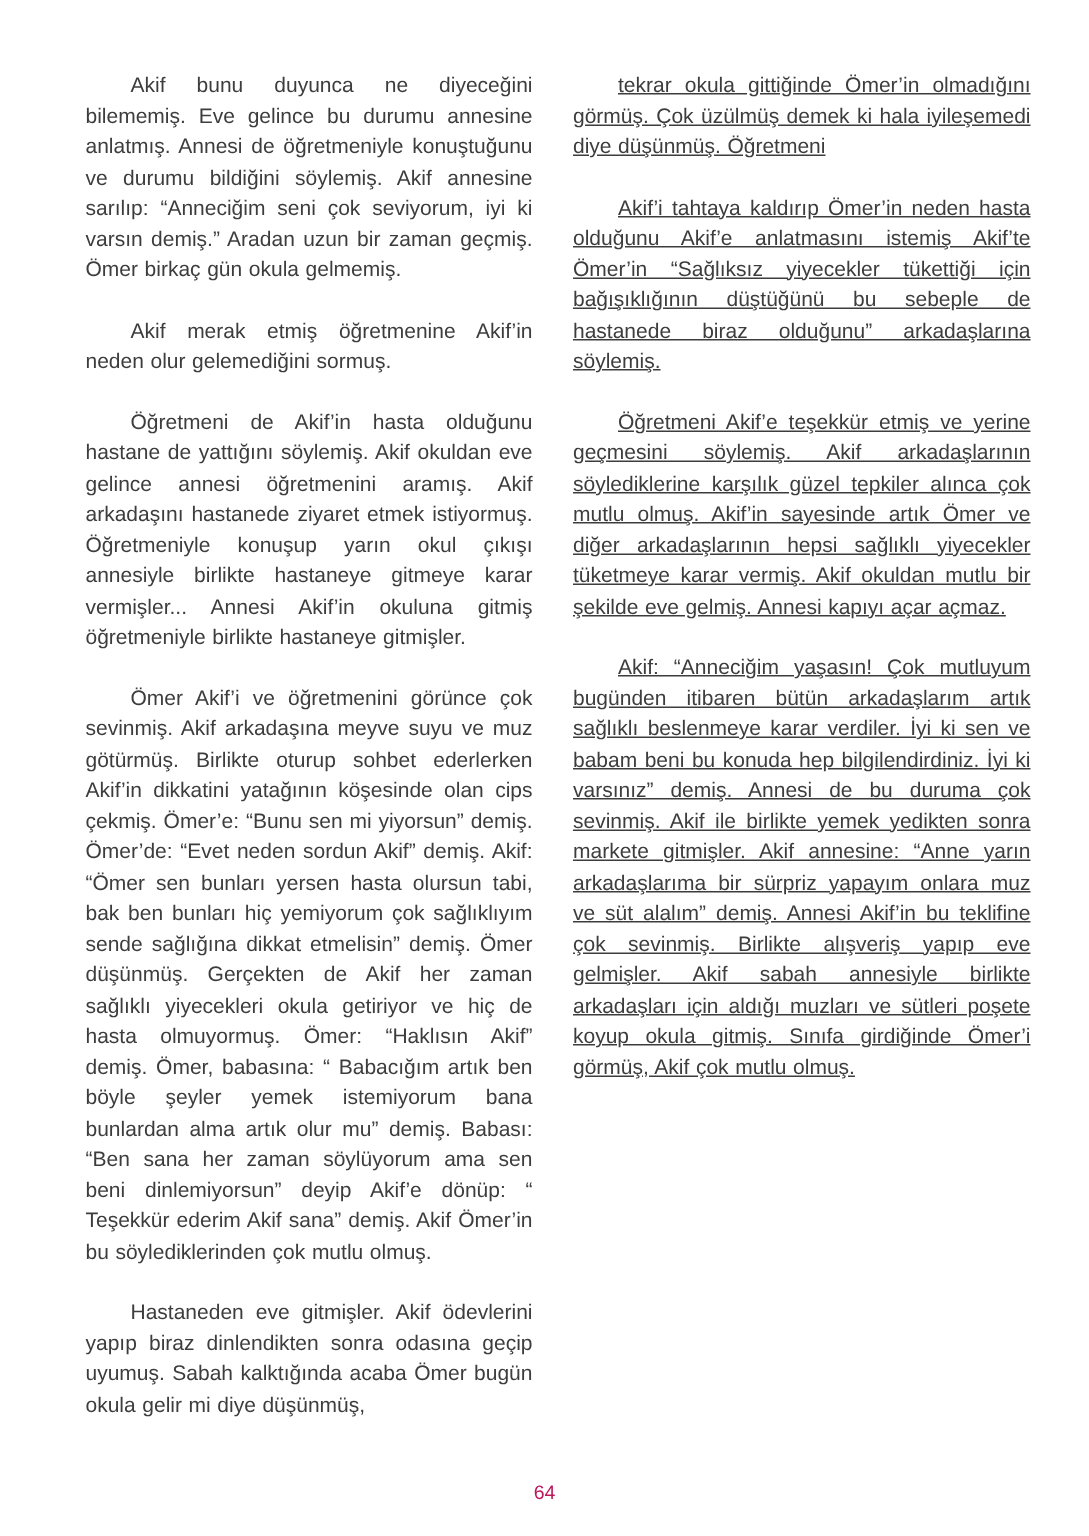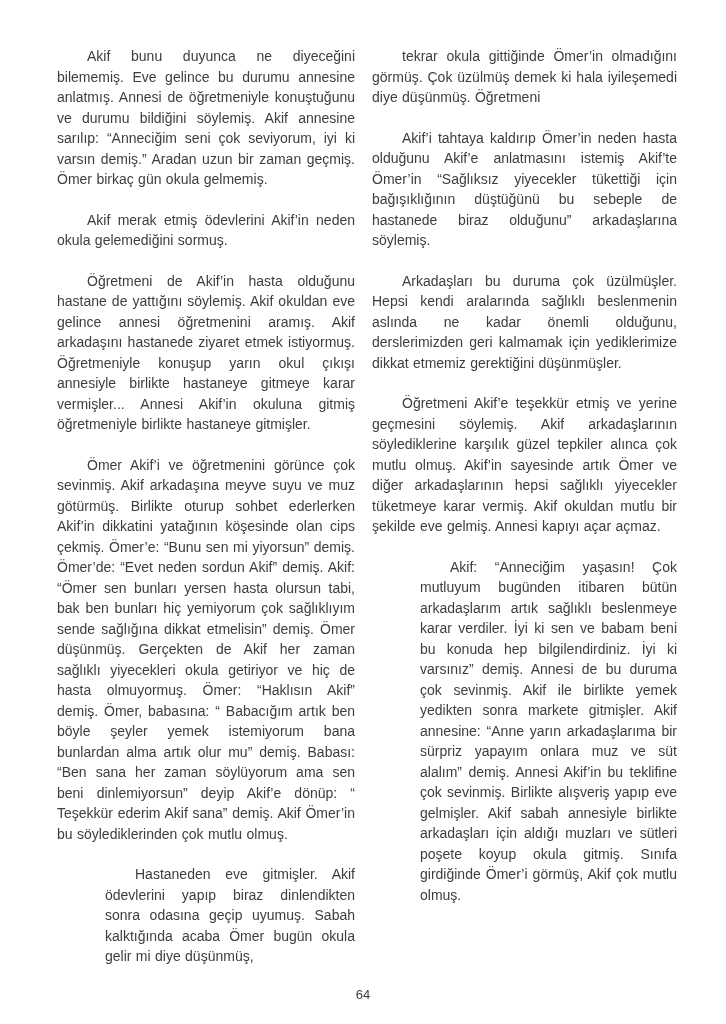--- a/index.html
+++ b/index.html
@@ -14,62 +14,61 @@
     background: #ffffff;
     overflow: hidden;
     font-family: "Liberation Sans", sans-serif;
     color: #3d3d3d;
   }
   .columns {
     position: absolute;
     left: 57px;
     top: 46px;
     display: flex;
-    gap: 17px;
+    gap: 27px;
   }
   .col {
     display: block;
   }
   .col-left  { width: 298px; }
-  .col-right { width: 305px; }
+  .col-right { width: 305px; text-decoration: underline; }
   .para {
     margin: 0 0 20px 0;
     font-size: 14px;
     line-height: 20.5px;
     text-align: justify;
     text-indent: 30px;
     hyphens: auto;
     -webkit-hyphens: auto;
     word-spacing: 0.5px;
   }
-  .para:last-child { margin-bottom: 0; margin-left: 48px; }
+  .para:last-child { margin-bottom: 0; }
   .footer {
     position: absolute;
     bottom: 22px;
     left: 0;
     width: 100%;
     text-align: center;
     font-size: 13px;
-    color: #404040;
+    color: #be185d;
   }
 </style>
 </head>
 <body>
 
 <div class="page">
   <div class="columns">
     <div class="col col-left">
       <p class="para">Akif bunu duyunca ne diyeceğini bilememiş. Eve gelince bu durumu annesine anlatmış. Annesi de öğretmeniyle konuştuğunu ve durumu bildiğini söylemiş. Akif annesine sarılıp: “Anneciğim seni çok seviyorum, iyi ki varsın demiş.” Aradan uzun bir zaman geçmiş. Ömer birkaç gün okula gelmemiş.</p>
-      <p class="para">Akif merak etmiş ödevlerini Akif’in neden okula gelemediğini sormuş.</p>
+      <p class="para">Akif merak etmiş öğretmenine Akif’in neden olur gelemediğini sormuş.</p>
       <p class="para">Öğretmeni de Akif’in hasta olduğunu hastane de yattığını söylemiş. Akif okuldan eve gelince annesi öğretmenini aramış. Akif arkadaşını hastanede ziyaret etmek istiyormuş. Öğretmeniyle konuşup yarın okul çıkışı annesiyle birlikte hastaneye gitmeye karar vermişler... Annesi Akif’in okuluna gitmiş öğretmeniyle birlikte hastaneye gitmişler.</p>
       <p class="para">Ömer Akif’i ve öğretmenini görünce çok sevinmiş. Akif arkadaşına meyve suyu ve muz götürmüş. Birlikte oturup sohbet ederlerken Akif’in dikkatini yatağının köşesinde olan cips çekmiş. Ömer’e: “Bunu sen mi yiyorsun” demiş. Ömer’de: “Evet neden sordun Akif” demiş. Akif: “Ömer sen bunları yersen hasta olursun tabi, bak ben bunları hiç yemiyorum çok sağlıklıyım sende sağlığına dikkat etmelisin” demiş. Ömer düşünmüş. Gerçekten de Akif her zaman sağlıklı yiyecekleri okula getiriyor ve hiç de hasta olmuyormuş. Ömer: “Haklısın Akif” demiş. Ömer, babasına: “ Babacığım artık ben böyle şeyler yemek istemiyorum bana bunlardan alma artık olur mu” demiş. Babası: “Ben sana her zaman söylüyorum ama sen beni dinlemiyorsun” deyip Akif’e dönüp: “ Teşekkür ederim Akif sana” demiş. Akif Ömer’in bu söylediklerinden çok mutlu olmuş.</p>
       <p class="para">Hastaneden eve gitmişler. Akif ödevlerini yapıp biraz dinlendikten sonra odasına geçip uyumuş. Sabah kalktığında acaba Ömer bugün okula gelir mi diye düşünmüş,</p>
     </div>
     <div class="col col-right">
       <p class="para">tekrar okula gittiğinde Ömer’in olmadığını görmüş. Çok üzülmüş demek ki hala iyileşemedi diye düşünmüş. Öğretmeni</p>
       <p class="para">Akif’i tahtaya kaldırıp Ömer’in neden hasta olduğunu Akif’e anlatmasını istemiş Akif’te Ömer’in “Sağlıksız yiyecekler tükettiği için bağışıklığının düştüğünü bu sebeple de hastanede biraz olduğunu” arkadaşlarına söylemiş.</p>
-      <p class="para">Arkadaşları bu duruma çok üzülmüşler. Hepsi kendi aralarında sağlıklı beslenmenin aslında ne kadar önemli olduğunu, derslerimizden geri kalmamak için yediklerimize dikkat etmemiz gerektiğini düşünmüşler.</p>
       <p class="para">Öğretmeni Akif’e teşekkür etmiş ve yerine geçmesini söylemiş. Akif arkadaşlarının söylediklerine karşılık güzel tepkiler alınca çok mutlu olmuş. Akif’in sayesinde artık Ömer ve diğer arkadaşlarının hepsi sağlıklı yiyecekler tüketmeye karar vermiş. Akif okuldan mutlu bir şekilde eve gelmiş. Annesi kapıyı açar açmaz.</p>
       <p class="para">Akif: “Anneciğim yaşasın! Çok mutluyum bugünden itibaren bütün arkadaşlarım artık sağlıklı beslenmeye karar verdiler. İyi ki sen ve babam beni bu konuda hep bilgilendirdiniz. İyi ki varsınız” demiş. Annesi de bu duruma çok sevinmiş. Akif ile birlikte yemek yedikten sonra markete gitmişler. Akif annesine: “Anne yarın arkadaşlarıma bir sürpriz yapayım onlara muz ve süt alalım” demiş. Annesi Akif’in bu teklifine çok sevinmiş. Birlikte alışveriş yapıp eve gelmişler. Akif sabah annesiyle birlikte arkadaşları için aldığı muzları ve sütleri poşete koyup okula gitmiş. Sınıfa girdiğinde Ömer’i görmüş, Akif çok mutlu olmuş.</p>
     </div>
   </div>
   <div class="footer">64</div>
 </div>
 
 </body></html>

